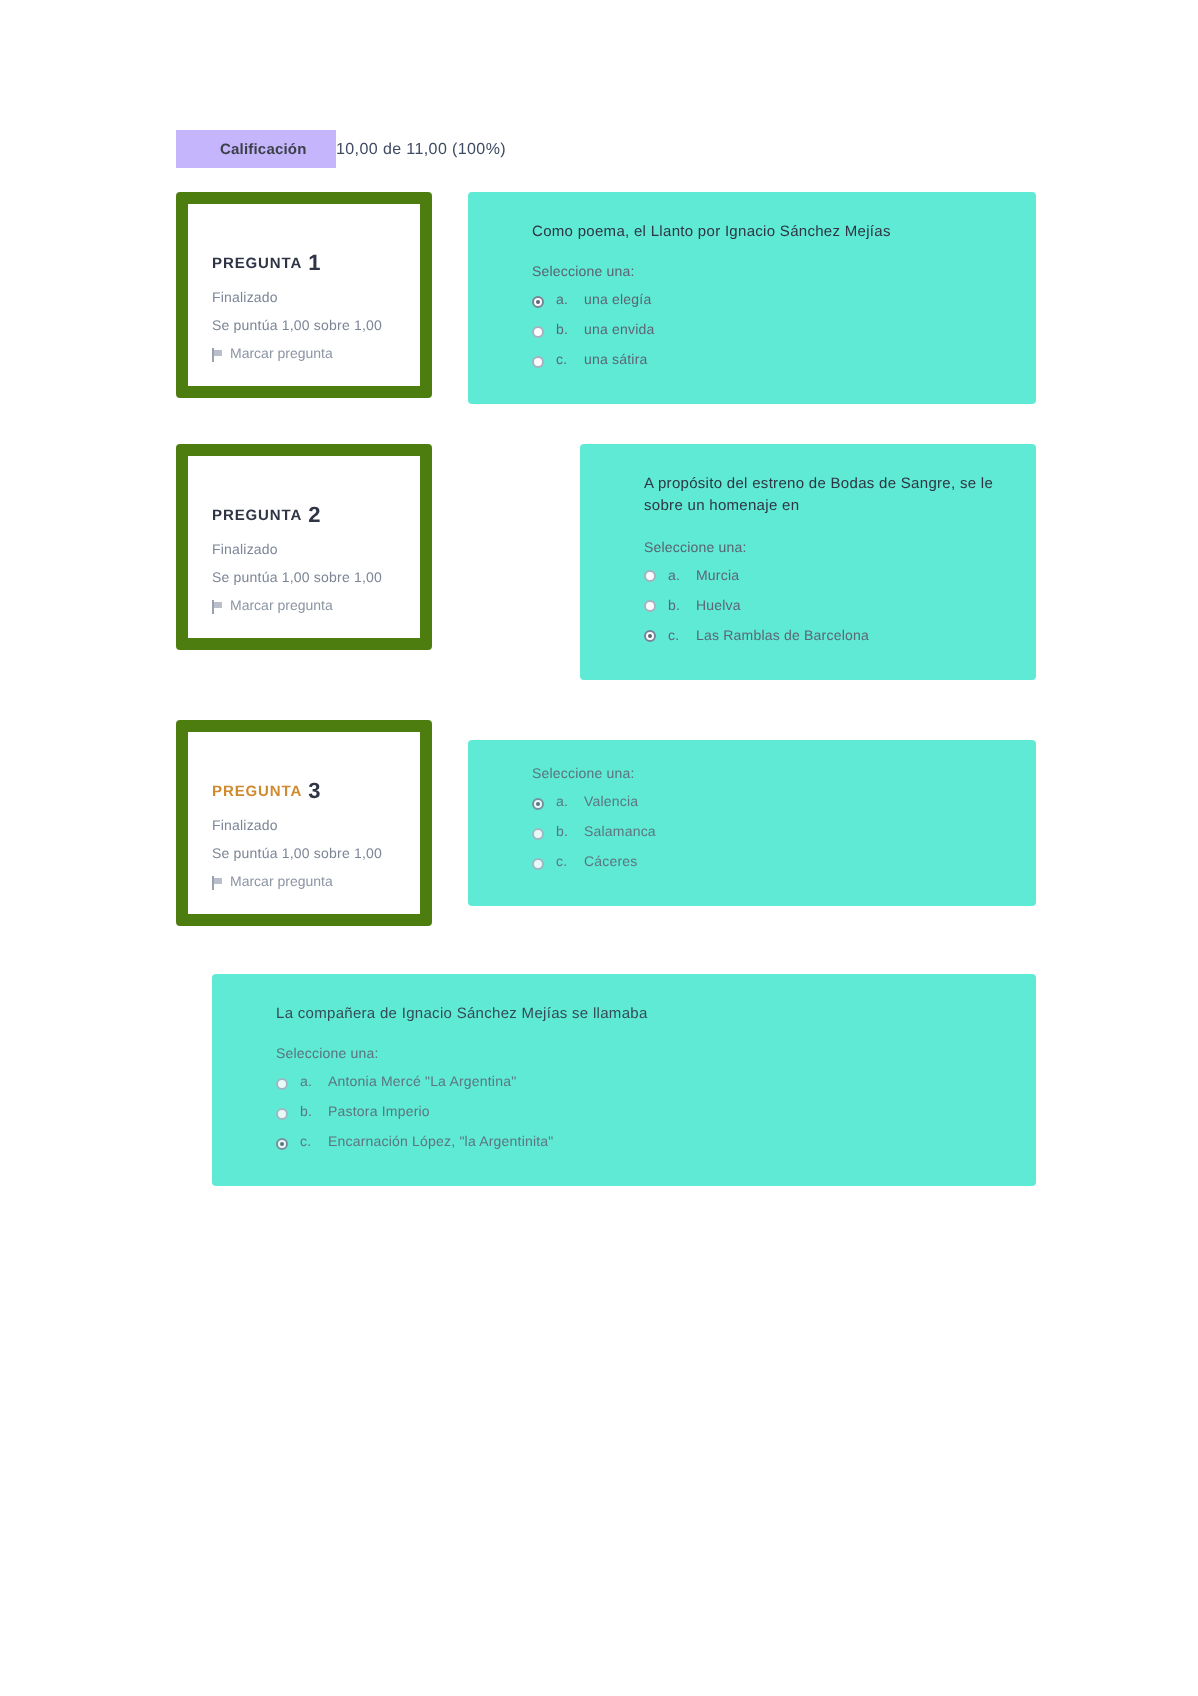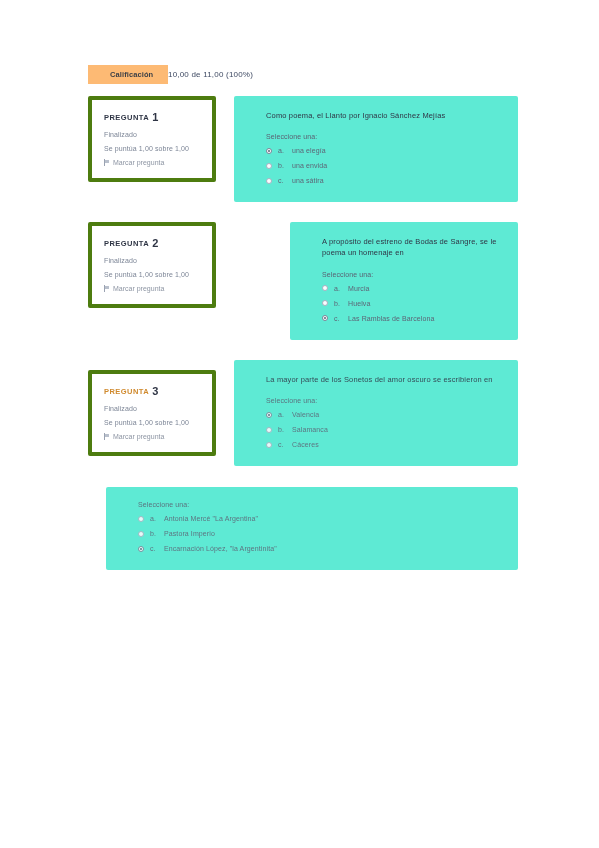--- a/index.html
+++ b/index.html
@@ -29,21 +29,21 @@
   .grade-row {
     position: absolute;
     left: 88px;
     top: 63px;
     width: 430px;
     height: 22px;
     display: flex;
     align-items: center;
   }
   .grade-label {
-    background: #fdba74;
+    background: #c4b5fd;
     color: #3b3f46;
     font-size: 7.5px;
     font-weight: bold;
     letter-spacing: .1px;
     padding: 5px 10px 5px 22px;
     width: 48px;
     box-sizing: content-box;
     text-align: left;
   }
   .grade-value {
@@ -60,23 +60,23 @@
     width: 430px;
     display: flex;
     align-items: flex-start;
   }
 
   
   .qinfo {
     width: 128px;
     box-sizing: border-box;
     background: #ffffff;
-    border: 4px solid #4d7c0f;
+    border: 6px solid #4d7c0f;
     border-radius: 2px;
-    padding: 11px 10px 12px 12px;
+    padding: 24px 10px 12px 12px;
     flex: 0 0 128px;
   }
   .qinfo-head {
     font-size: 7.5px;
     font-weight: bold;
     letter-spacing: .45px;
     color: #3d4654;
     margin-bottom: 8px;
     white-space: nowrap;
   }
@@ -245,21 +245,21 @@
       </div>
       <div class="qinfo-line">Finalizado</div>
       <div class="qinfo-line">Se puntúa 1,00 sobre 1,00</div>
       <div class="qinfo-flagline">
         <span class="flag-icon"></span>
         <span>Marcar pregunta</span>
       </div>
     </div>
     <div class="qgap"></div>
     <div class="qpanel">
-      <div class="qtext">A propósito del estreno de Bodas de Sangre, se le poema un homenaje en</div>
+      <div class="qtext">A propósito del estreno de Bodas de Sangre, se le sobre un homenaje en</div>
       <div class="qselect">Seleccione una:</div>
       <div class="opt">
         <span class="radio"></span>
         <span class="opt-letter">a.</span>
         <span class="opt-text">Murcia</span>
       </div>
       <div class="opt">
         <span class="radio"></span>
         <span class="opt-letter">b.</span>
         <span class="opt-text">Huelva</span>
@@ -279,21 +279,20 @@
       </div>
       <div class="qinfo-line">Finalizado</div>
       <div class="qinfo-line">Se puntúa 1,00 sobre 1,00</div>
       <div class="qinfo-flagline">
         <span class="flag-icon"></span>
         <span>Marcar pregunta</span>
       </div>
     </div>
     <div class="qgap"></div>
     <div class="qpanel">
-      <div class="qtext">La mayor parte de los Sonetos del amor oscuro se escribieron en</div>
       <div class="qselect">Seleccione una:</div>
       <div class="opt">
         <span class="radio checked"></span>
         <span class="opt-letter">a.</span>
         <span class="opt-text">Valencia</span>
       </div>
       <div class="opt">
         <span class="radio"></span>
         <span class="opt-letter">b.</span>
         <span class="opt-text">Salamanca</span>
@@ -302,20 +301,21 @@
         <span class="radio"></span>
         <span class="opt-letter">c.</span>
         <span class="opt-text">Cáceres</span>
       </div>
     </div>
   </div>
 
   <div class="qrow accent-faded faded" style="top:487px;">
     <div class="qgap"></div>
     <div class="qpanel">
+      <div class="qtext">La compañera de Ignacio Sánchez Mejías se llamaba</div>
       <div class="qselect">Seleccione una:</div>
       <div class="opt">
         <span class="radio"></span>
         <span class="opt-letter">a.</span>
         <span class="opt-text">Antonia Mercé "La Argentina"</span>
       </div>
       <div class="opt">
         <span class="radio"></span>
         <span class="opt-letter">b.</span>
         <span class="opt-text">Pastora Imperio</span>

